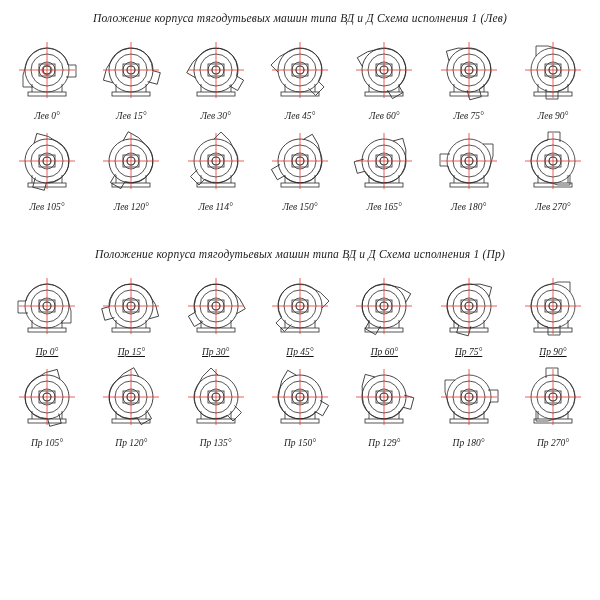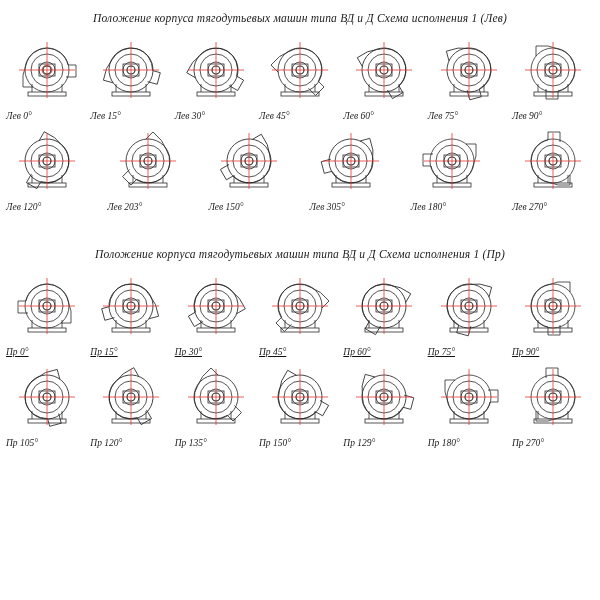--- a/index.html
+++ b/index.html
@@ -35,21 +35,21 @@
   .grid-row {
     display: flex;
     justify-content: space-between;
     padding: 0 6px;
     box-sizing: border-box;
   }
   .cell {
     width: 82px;
     display: flex;
     flex-direction: column;
-    align-items: flex-start;
+    align-items: center;
   }
   .fig {
     width: 82px;
     height: 72px;
     position: relative;
   }
   .cell-label {
     font-style: italic;
     font-size: 9.5px;
     color: #1a1a1a;
@@ -245,20 +245,45 @@
           </div>
         <div class="cell-label">Лев 90°</div>
       </div>
     </div>
 
     <div class="grid-row" style="margin-top:8px;">
       <div class="cell">
         <div class="fig">
             <svg width="82" height="72" viewBox="0 0 82 72">
               <g fill="none" stroke="#2b2b2b" stroke-width="0.8">
+                <g transform="rotate(105 41 32)">
+                  <path d="M41 10 a22 22 0 0 1 21 17 l8 0 l0 12 l-10 0"></path>
+                  <path d="M41 10 a22 22 0 0 0 -21 17 l-3 10 l0 12 l10 0"></path>
+                  <circle cx="41" cy="32" r="22"></circle>
+                </g>
+                <circle cx="41" cy="32" r="16"></circle>
+                <circle cx="41" cy="32" r="8"></circle>
+                <rect x="33" y="26" width="16" height="12"></rect>
+                <rect x="22" y="54" width="38" height="4"></rect>
+                <path d="M26 54 l0 -8 M56 54 l0 -8"></path>
+              </g>
+              <g stroke="#e8352e" stroke-width="0.8">
+                <path d="M41 4 l0 56 M13 32 l56 0"></path>
+              </g>
+              <g fill="none" stroke="#2b2b2b" stroke-width="1.1">
+                <circle cx="41" cy="32" r="4"></circle>
+              </g>
+            </svg>
+          </div>
+        <div class="cell-label">Лев 105°</div>
+      </div>
+      <div class="cell">
+        <div class="fig">
+            <svg width="82" height="72" viewBox="0 0 82 72">
+              <g fill="none" stroke="#2b2b2b" stroke-width="0.8">
                 <g transform="rotate(120 41 32)">
                   <path d="M41 10 a22 22 0 0 1 21 17 l8 0 l0 12 l-10 0"></path>
                   <path d="M41 10 a22 22 0 0 0 -21 17 l-3 10 l0 12 l10 0"></path>
                   <circle cx="41" cy="32" r="22"></circle>
                 </g>
                 <circle cx="41" cy="32" r="16"></circle>
                 <circle cx="41" cy="32" r="8"></circle>
                 <rect x="33" y="26" width="16" height="12"></rect>
                 <rect x="22" y="54" width="38" height="4"></rect>
                 <path d="M26 54 l0 -8 M56 54 l0 -8"></path>
@@ -289,21 +314,21 @@
                 <path d="M26 54 l0 -8 M56 54 l0 -8"></path>
               </g>
               <g stroke="#e8352e" stroke-width="0.8">
                 <path d="M41 4 l0 56 M13 32 l56 0"></path>
               </g>
               <g fill="none" stroke="#2b2b2b" stroke-width="1.1">
                 <circle cx="41" cy="32" r="4"></circle>
               </g>
             </svg>
           </div>
-        <div class="cell-label">Лев 203°</div>
+        <div class="cell-label">Лев 114°</div>
       </div>
       <div class="cell">
         <div class="fig">
             <svg width="82" height="72" viewBox="0 0 82 72">
               <g fill="none" stroke="#2b2b2b" stroke-width="0.8">
                 <g transform="rotate(150 41 32)">
                   <path d="M41 10 a22 22 0 0 1 21 17 l8 0 l0 12 l-10 0"></path>
                   <path d="M41 10 a22 22 0 0 0 -21 17 l-3 10 l0 12 l10 0"></path>
                   <circle cx="41" cy="32" r="22"></circle>
                 </g>
@@ -339,21 +364,21 @@
                 <path d="M26 54 l0 -8 M56 54 l0 -8"></path>
               </g>
               <g stroke="#e8352e" stroke-width="0.8">
                 <path d="M41 4 l0 56 M13 32 l56 0"></path>
               </g>
               <g fill="none" stroke="#2b2b2b" stroke-width="1.1">
                 <circle cx="41" cy="32" r="4"></circle>
               </g>
             </svg>
           </div>
-        <div class="cell-label">Лев 305°</div>
+        <div class="cell-label">Лев 165°</div>
       </div>
       <div class="cell">
         <div class="fig">
             <svg width="82" height="72" viewBox="0 0 82 72">
               <g fill="none" stroke="#2b2b2b" stroke-width="0.8">
                 <g transform="rotate(180 41 32)">
                   <path d="M41 10 a22 22 0 0 1 21 17 l8 0 l0 12 l-10 0"></path>
                   <path d="M41 10 a22 22 0 0 0 -21 17 l-3 10 l0 12 l10 0"></path>
                   <circle cx="41" cy="32" r="22"></circle>
                 </g>

